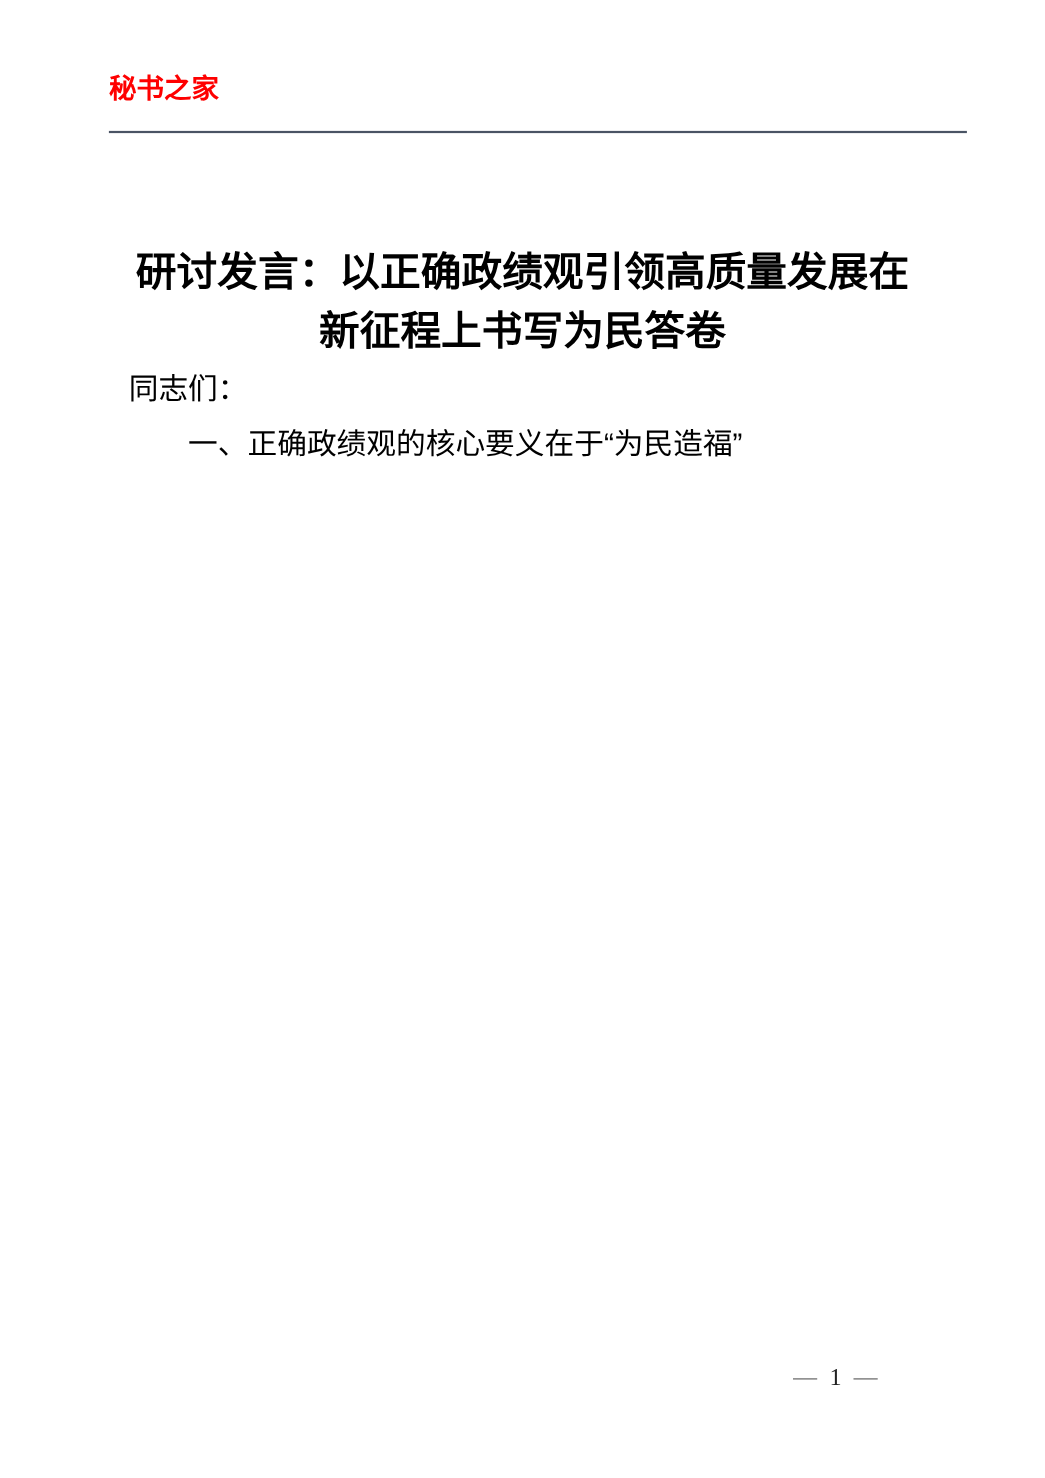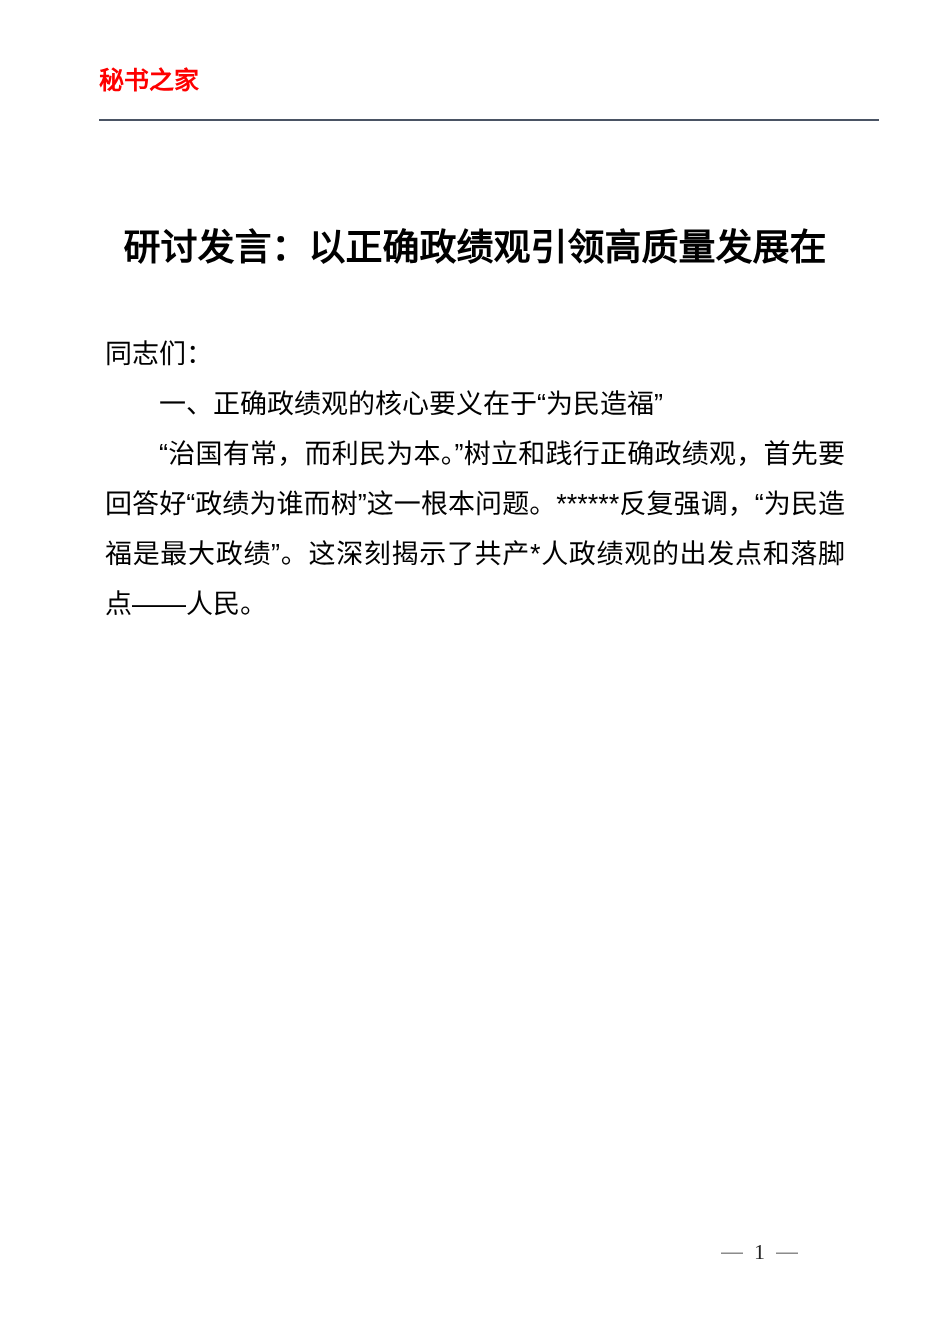--- a/index.html
+++ b/index.html
@@ -45,21 +45,21 @@
     font-size: 37px;
     line-height: 54px;
     font-weight: bold;
     color: #000000;
     margin-top: 45px;
   }
   
   .content {
     position: absolute;
     top: 329px;
-    left: 105px;
+    left: 117px;
     width: 740px;
     font-size: 27px;
     line-height: 50px;
     color: #000000;
   }
   .content p {
     margin: 0;
     text-align: justify;
     text-justify: inter-ideograph;
   }
@@ -88,25 +88,25 @@
 <body>
 
 <div class="page">
 
   <div class="header">
     <span class="brand">秘书之家</span>
   </div>
 
   <div class="doc-title">
     <div>研讨发言：以正确政绩观引领高质量发展在</div>
+    <div>新征程上书写为民答卷</div>
   </div>
 
   <div class="content">
     <p class="salutation">同志们：</p>
     <p class="section-heading">一、正确政绩观的核心要义在于“为民造福”</p>
-    <p class="para">“治国有常，而利民为本。”树立和践行正确政绩观，首先要回答好“政绩为谁而树”这一根本问题。******反复强调，“为民造福是最大政绩”。这深刻揭示了共产*人政绩观的出发点和落脚点——人民。</p>
   </div>
 
   <div class="footer">
     <span class="dash">—</span><span class="num">1</span><span class="dash">—</span>
   </div>
 
 </div>
 
 </body></html>

